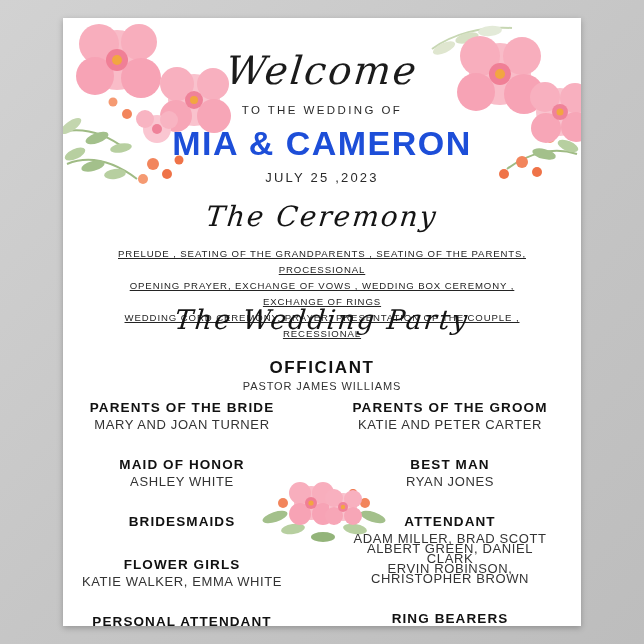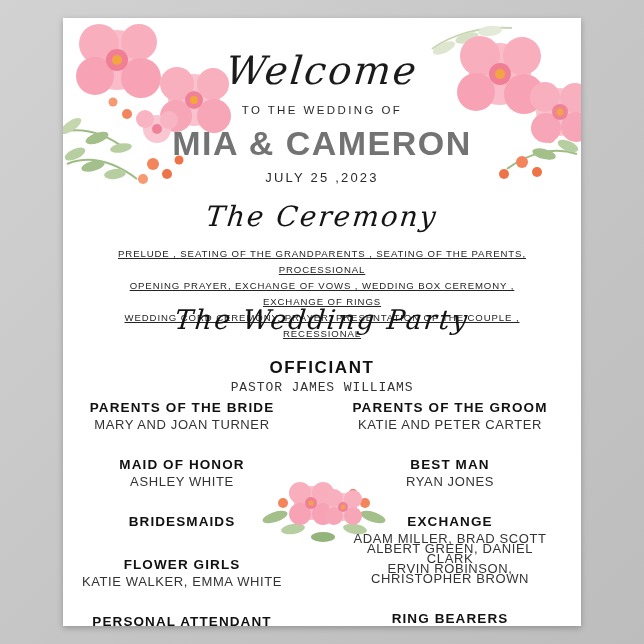--- a/index.html
+++ b/index.html
@@ -67,21 +67,21 @@
     letter-spacing: 2.4px;
     color: #2a2a2a;
   }
   .couple {
     position: absolute;
     left: 0; right: 0;
     top: 106px;
     font-size: 34px;
     font-weight: 700;
     letter-spacing: 1.5px;
-    color: #737373;
+    color: #1d4ed8;
   }
   .date {
     position: absolute;
     left: 0; right: 0;
     top: 152px;
     font-size: 13px;
     letter-spacing: 2.2px;
     color: #2a2a2a;
   }
   .script-head {
@@ -114,24 +114,23 @@
     top: 340px;
     font-size: 17px;
     font-weight: 700;
     letter-spacing: 1.6px;
     color: #111;
   }
   .officiant-name {
     position: absolute;
     left: 0; right: 0;
     top: 362px;
-    font-size: 13px;
+    font-size: 11px;
     letter-spacing: 0.9px;
     color: #333;
-    font-family: Liberation Mono, monospace;
   }
 
   .col {
     position: absolute;
     top: 382px;
     width: 210px;
   }
   .col-left { left: 14px; }
   .col-right { right: 26px; text-align: center; }
   .role {
@@ -304,21 +303,21 @@
         <div class="names">KATIE WALKER, EMMA WHITE</div>
         <div class="role">PERSONAL ATTENDANT</div>
         <div class="names">MARIA SCOTT</div>
       </div>
 
       <div class="col col-right">
         <div class="role first">PARENTS OF THE GROOM</div>
         <div class="names">KATIE AND PETER CARTER</div>
         <div class="role">BEST MAN</div>
         <div class="names">RYAN JONES</div>
-        <div class="role">EXCHANGE</div>
+        <div class="role">ATTENDANT</div>
         <div class="names" style="white-space:pre-line">ADAM MILLER, BRAD SCOTT
 ALBERT GREEN, DANIEL CLARK
 ERVIN ROBINSON, CHRISTOPHER BROWN</div>
         <div class="role">RING BEARERS</div>
         <div class="names">ERIC LEE, DAVID LEE</div>
         <div class="role">USHERS</div>
         <div class="names">KEVIN JOHNSON, JAMES BROWN</div>
       </div>
 
     </div>

